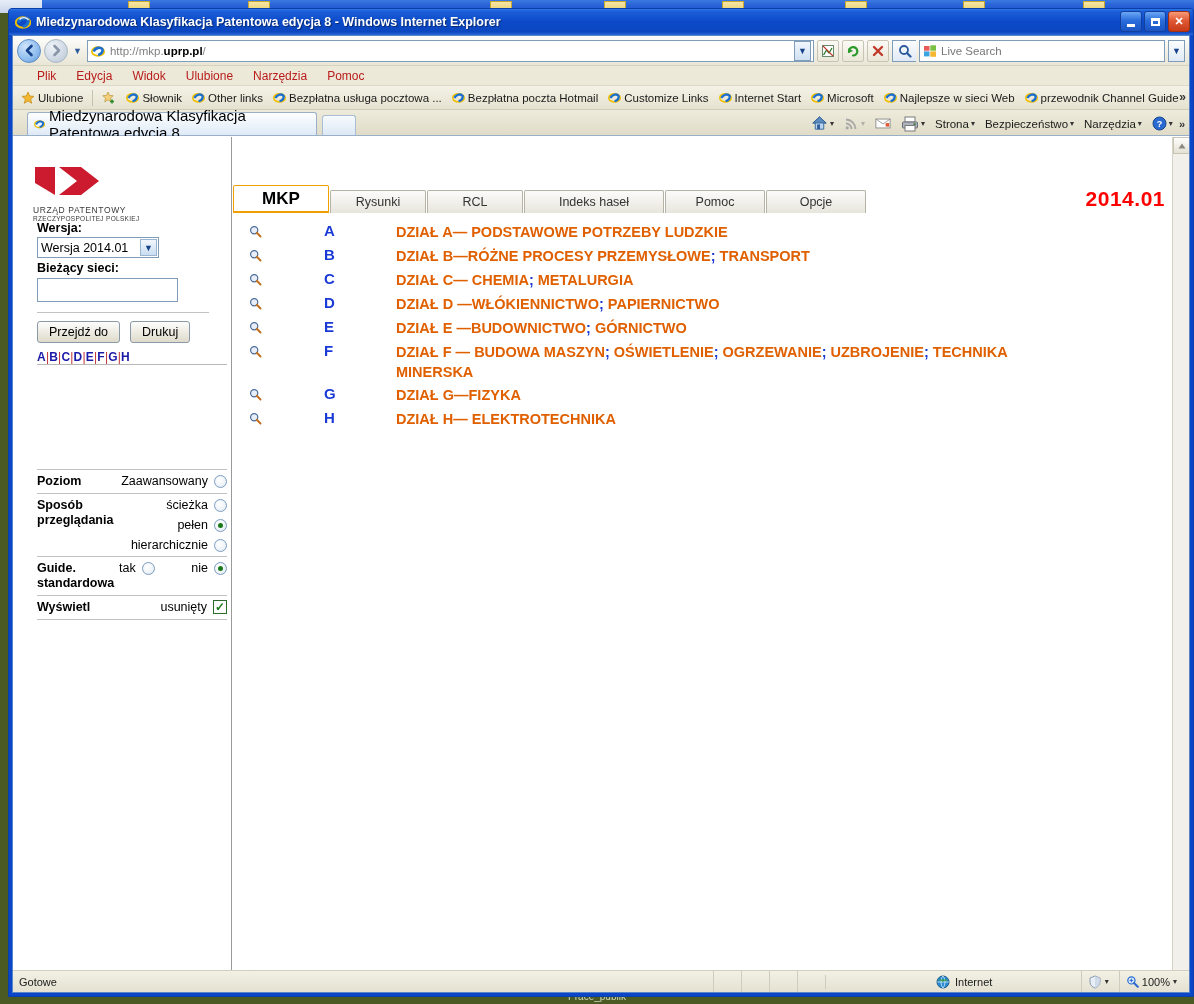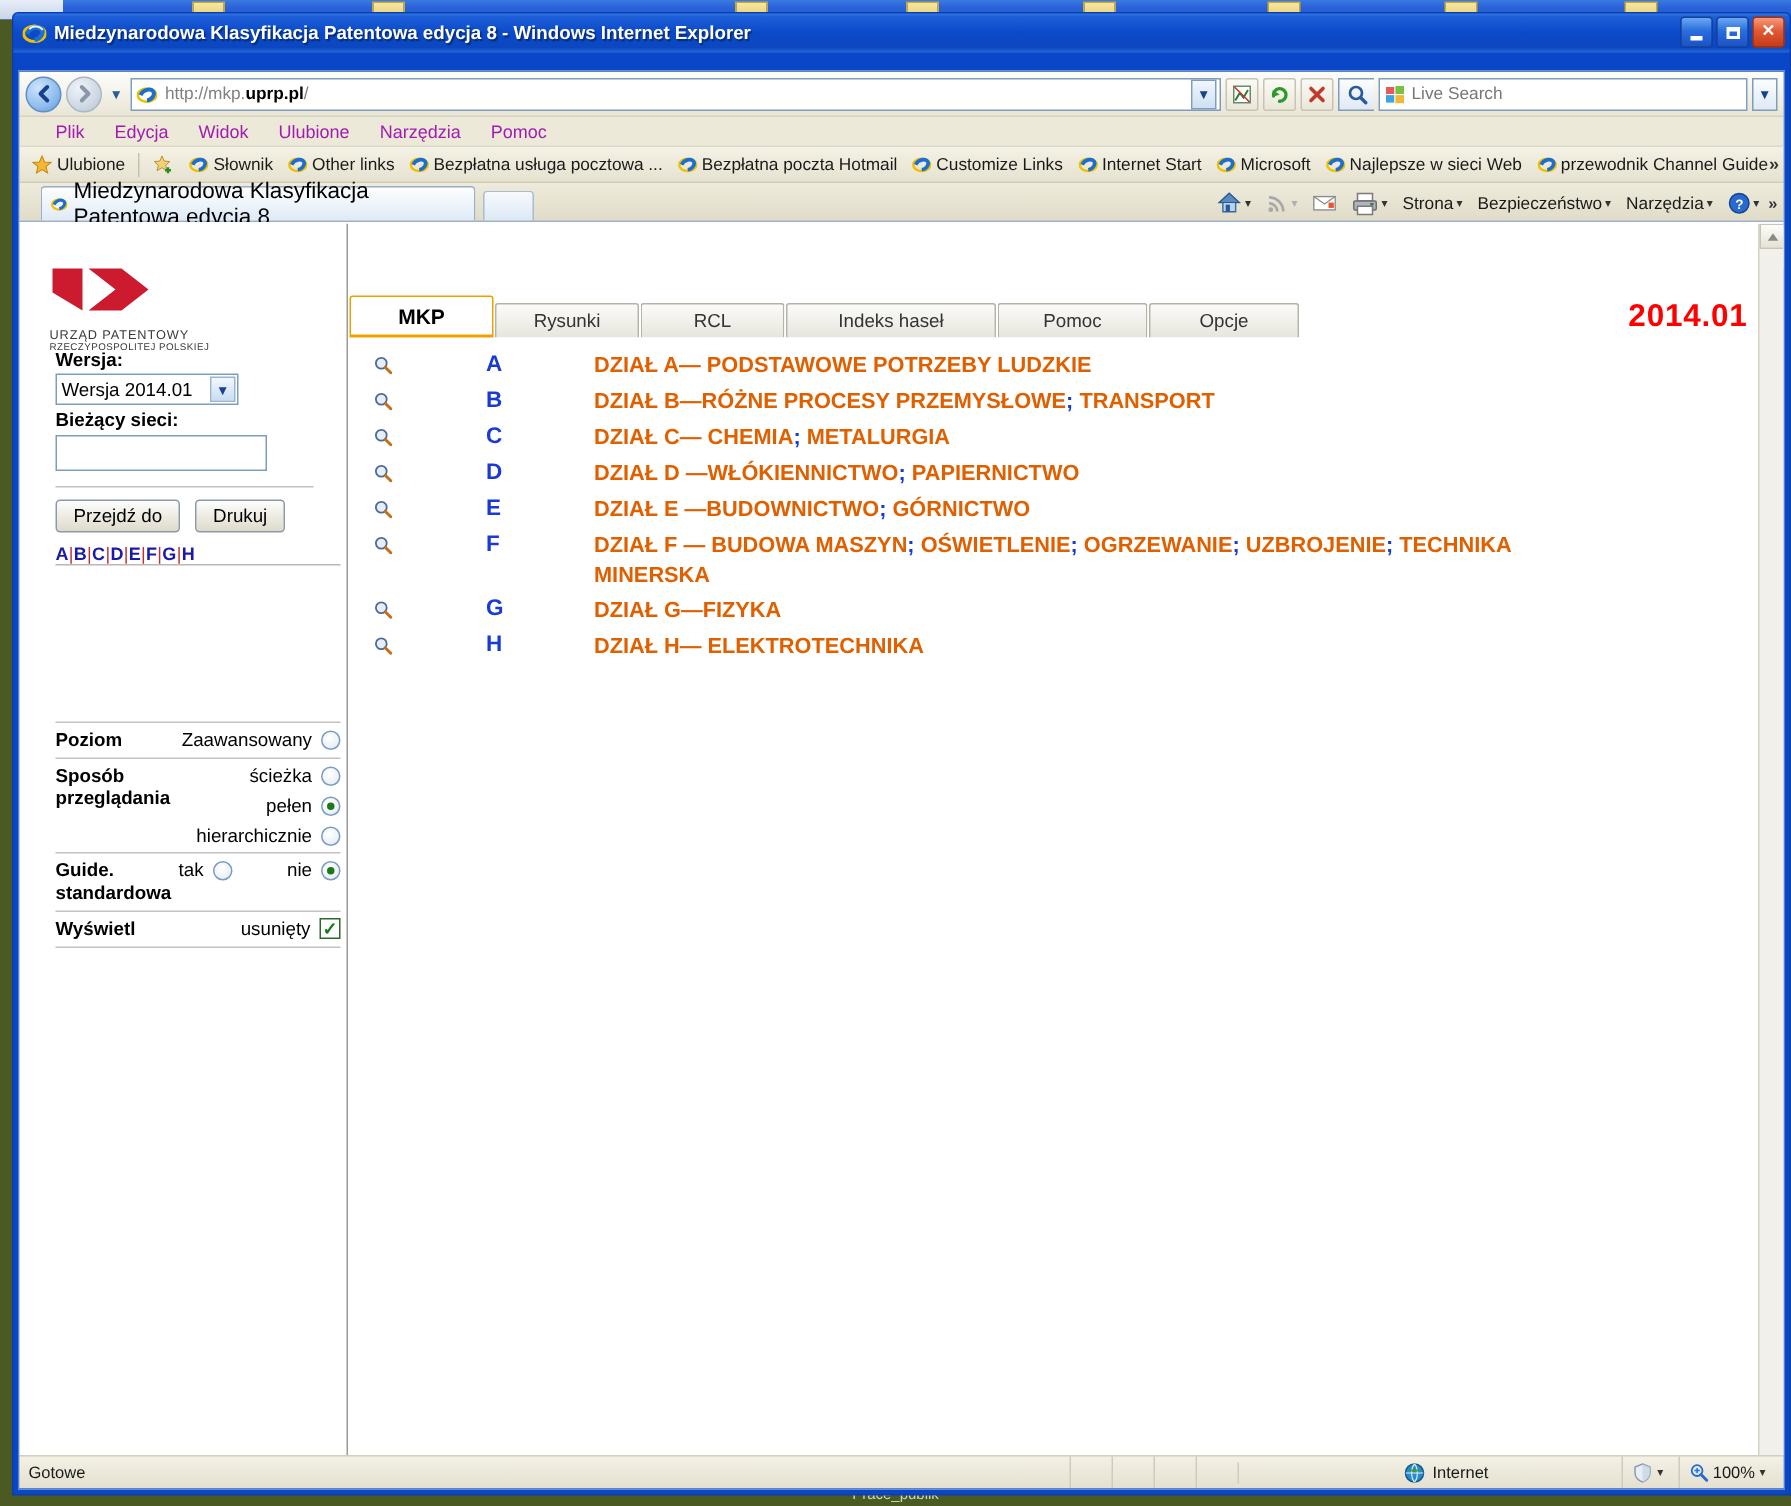--- a/index.html
+++ b/index.html
@@ -35,21 +35,21 @@
     text-align: center; color: #cfd8c0; font-size: 10px; line-height: 14px;
     overflow: hidden;
   }
 
   
   #window {
     position: absolute; left: 8px; top: 8px; width: 1186px; height: 989px;
     background: #0a46c8;
     border: 1px solid #0a3ea8;
     border-radius: 4px 4px 0 0;
-    display: flex; flex-direction: column; gap: 12px;
+    display: flex; flex-direction: column;
   }
   
   #titlebar {
     height: 26px; flex: 0 0 26px;
     background: linear-gradient(to bottom, #2f78e8 0%, #1d5fd8 8%, #0b49c8 50%, #0c47c0 88%, #2a6ad8 100%);
     display: flex; align-items: center; position: relative;
     border-radius: 3px 3px 0 0;
   }
   #title-icon {
     margin-left: 5px; width: 18px; height: 18px;
@@ -133,21 +133,21 @@
     background: linear-gradient(to bottom,#fcfdfe,#dfe9f5);
     display:flex;align-items:center;justify-content:center; font-size:9px; color:#15428b;
   }
 
   
   #menubar {
     height: 20px; flex: 0 0 20px; display: flex; align-items: center;
     background: #ece9d8; padding-left: 14px; gap: 0px;
     border-bottom: 1px solid #dedac8;
   }
-  .menu-item { font-size: 12px; color: #a21caf; padding: 2px 10px; }
+  .menu-item { font-size: 12px; color: #b91c1c; padding: 2px 10px; }
 
   
   #favbar {
     height: 24px; flex: 0 0 24px; display: flex; align-items: center;
     background: linear-gradient(to bottom,#f4f2e6,#e6e2d0);
     padding: 0 4px; gap: 2px; border-bottom: 1px solid #d0ccb8;
     position: relative; overflow: hidden;
   }
   .fav {
     display: flex; align-items: center; gap: 3px; font-size: 11.5px;
@@ -271,21 +271,21 @@
   }
   .ctab {
     height: 23px; min-width: 96px; padding: 0 12px;
     display: flex; align-items: center; justify-content: center;
     font-size: 12.5px; color: #333;
     background: linear-gradient(to bottom,#fbfbfa,#e7e5dc);
     border: 1px solid #b5b2a6; border-bottom: none;
     border-radius: 2px 2px 0 0;
   }
   .ctab.active {
-    height: 28px; font-weight: bold; color:#000; font-size: 14px;
+    height: 28px; font-weight: bold; color:#000; font-size: 17px;
     background: #fff; border: 1px solid #f0a000; border-bottom: 2px solid #f0a000;
     position: relative; z-index: 2; text-align: center;
   }
   #version-badge {
     position: absolute; right: 24px; top: 50px;
     font-size: 21px; font-weight: bold; color: #ff0000;
     letter-spacing: .5px;
   }
   #list {
     position: absolute; left: 0; top: 78px; right: 18px; bottom: 0;

